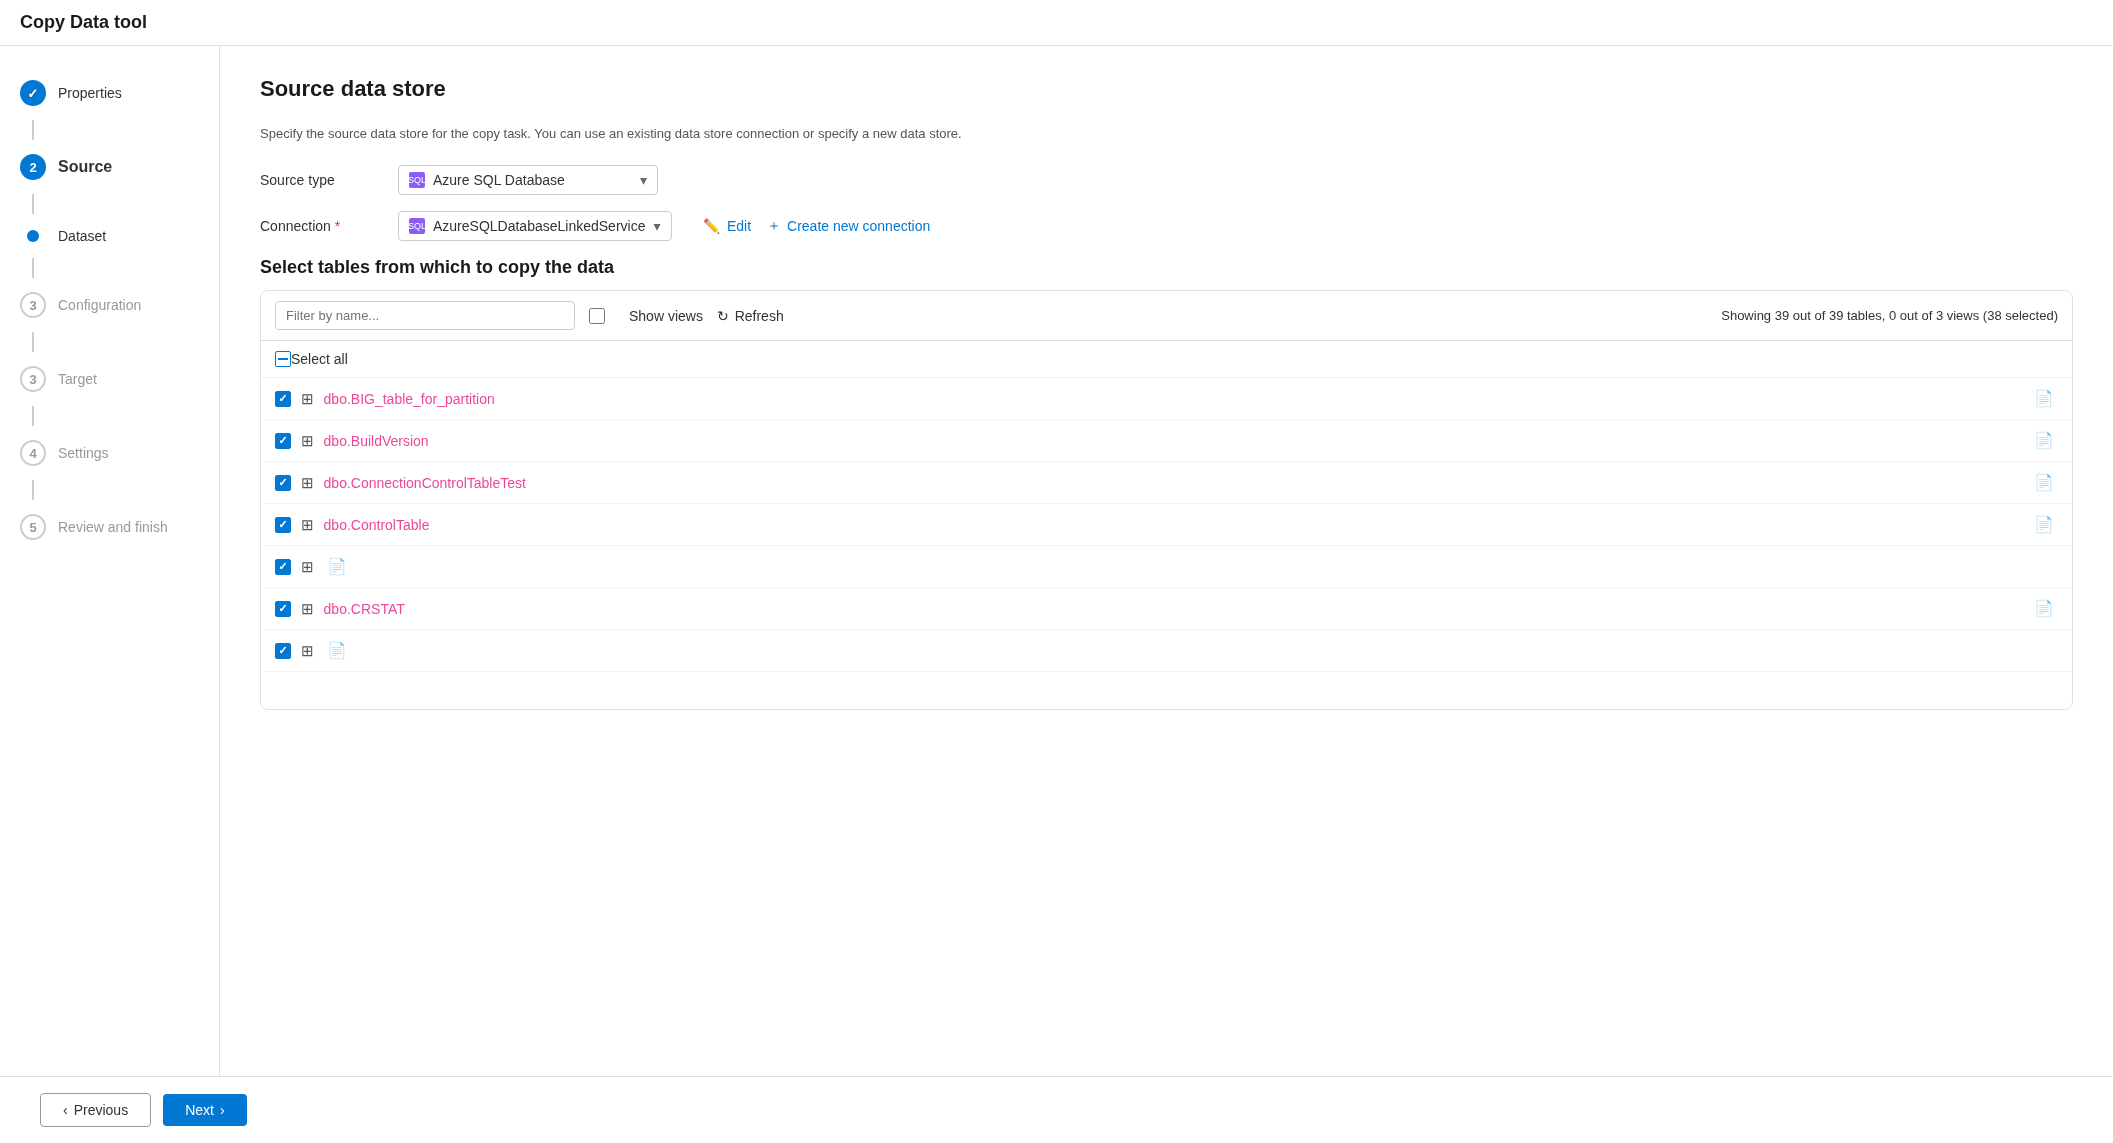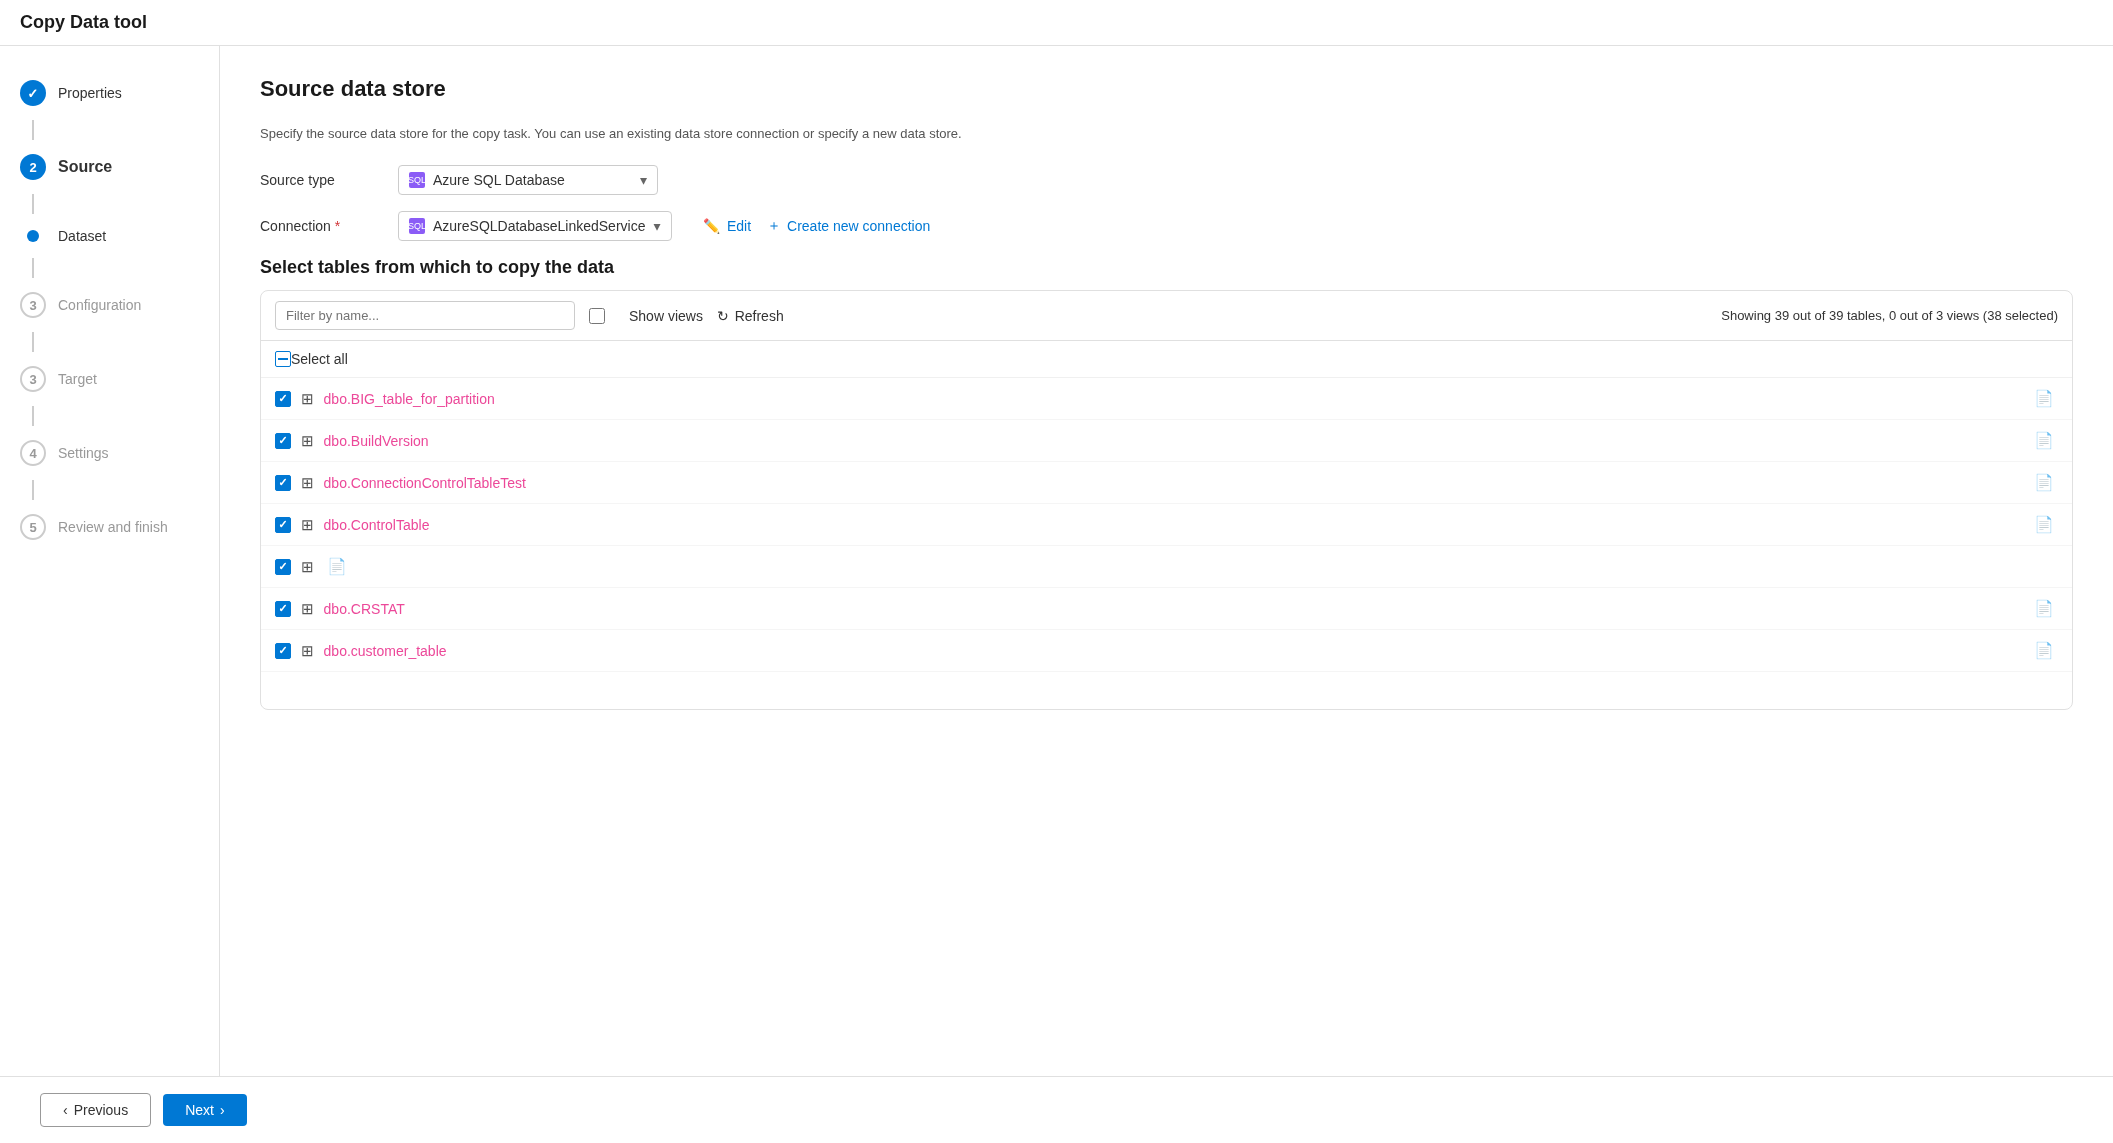--- a/index.html
+++ b/index.html
@@ -515,21 +515,20 @@
         <div class="table-row-item">
           <div class="checkbox-checked"></div>
           <span class="table-icon">⊞</span>
           <span class="table-name">dbo.CRSTAT</span>
           <button class="doc-icon-btn">📄</button>
         </div>
 
         <div class="table-row-item">
           <div class="checkbox-checked"></div>
           <span class="table-icon">⊞</span>
-          <span class="table-name">dbo.customer_table</span>
           <button class="doc-icon-btn">📄</button>
         </div>
 
       </div>
     </div>
 
   </div>
 </div>
 
 <div class="footer">

